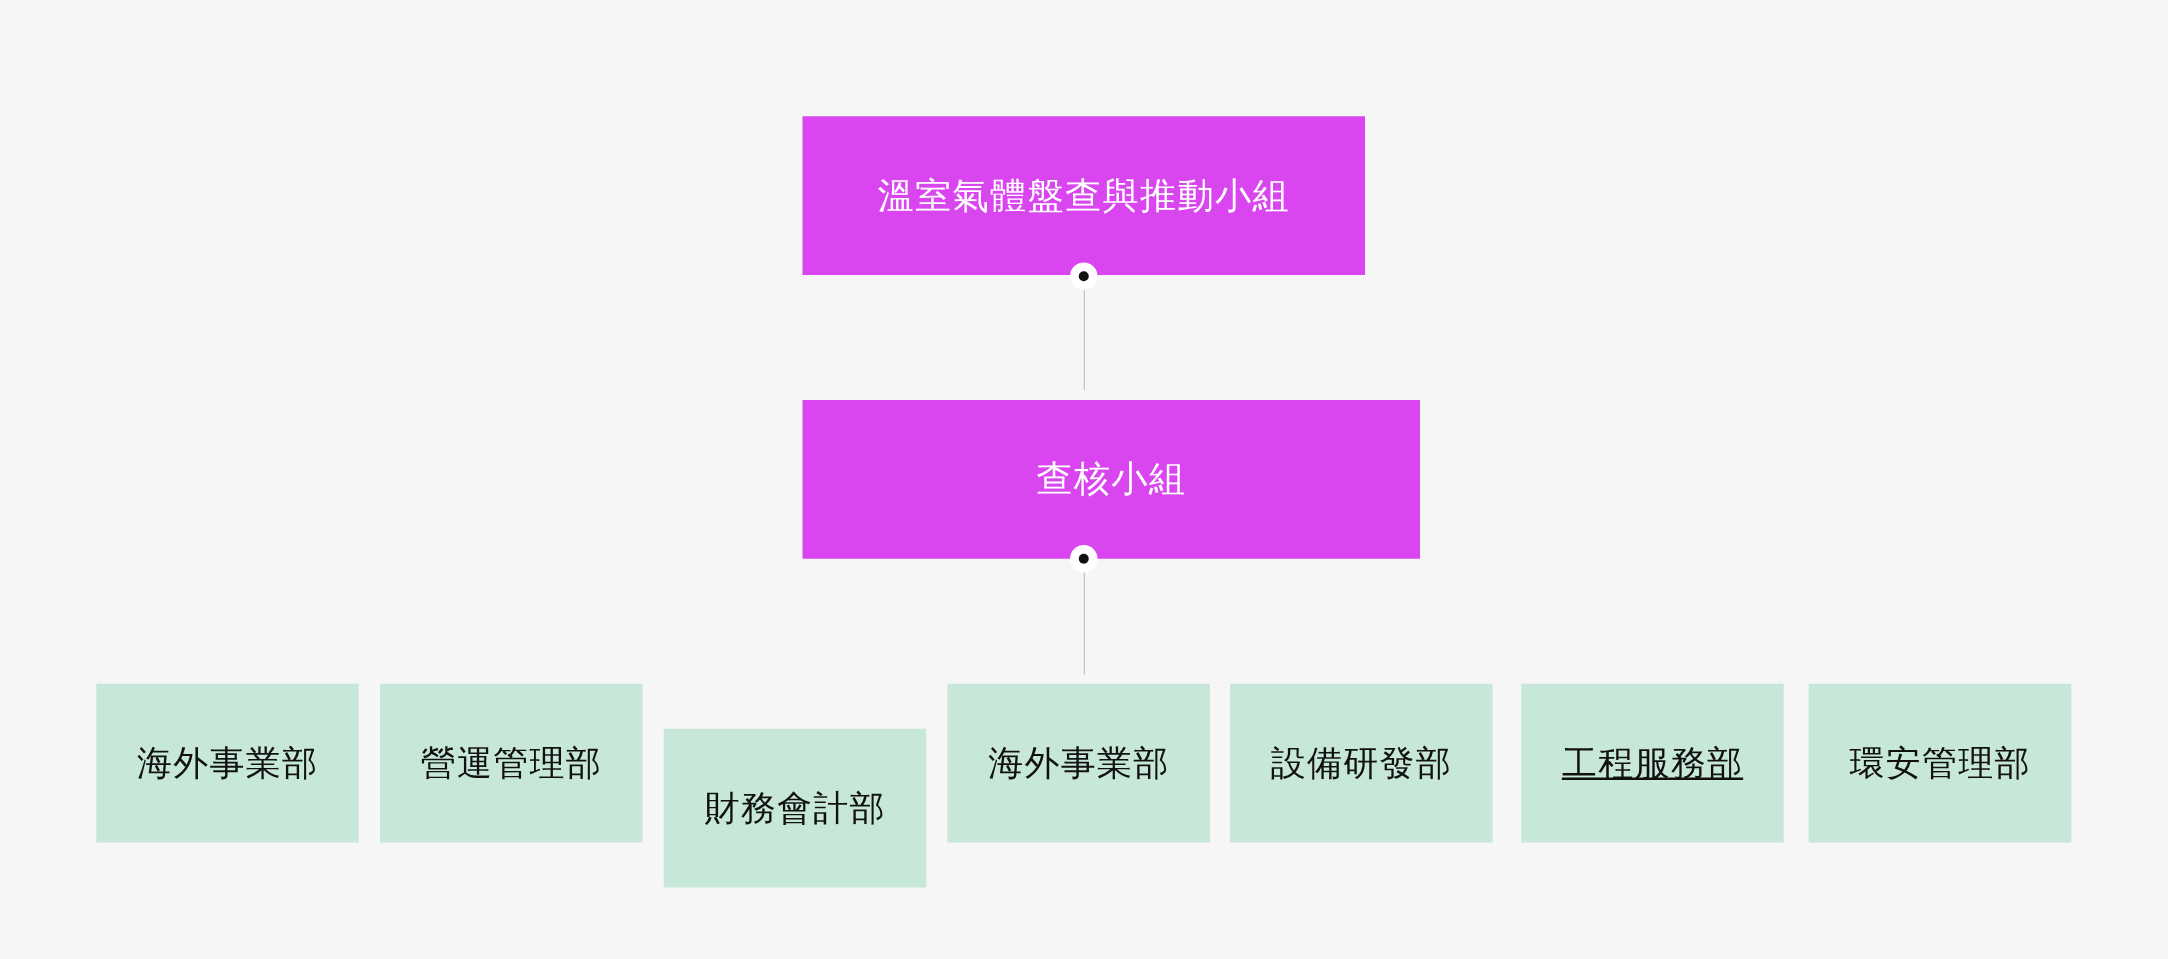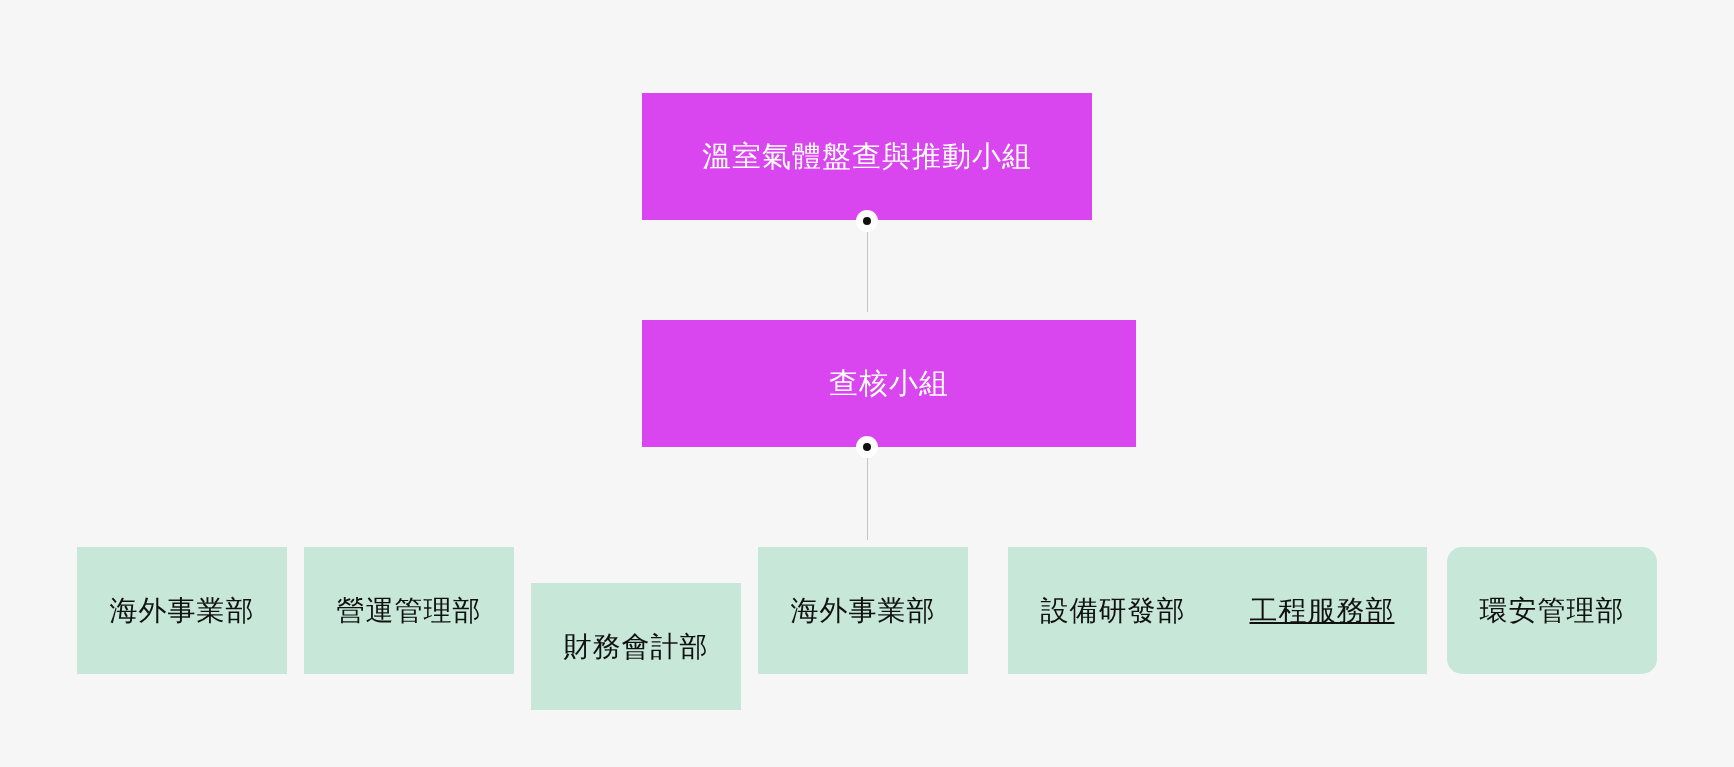--- a/index.html
+++ b/index.html
@@ -34,21 +34,21 @@
 </div>
 <div class="box dept" style="left:304px;align-items:center;">
   <span>營運管理部</span>
 </div>
 <div class="box dept" style="left:531px;margin-top:36px;">
   <span>財務會計部</span>
 </div>
 <div class="box dept" style="left:758px;">
   <span>海外事業部</span>
 </div>
-<div class="box dept" style="left:1008px;align-items:center;">
+<div class="box dept" style="left:984px;align-items:center;">
   <span>設備研發部</span>
 </div>
 <div class="box dept" style="left:1217px;text-decoration:underline;">
   <span>工程服務部</span>
 </div>
-<div class="box dept" style="left:1447px;border-radius:15px;">
+<div class="box dept" style="left:1447px;">
   <span>環安管理部</span>
 </div>
 
 </body></html>

